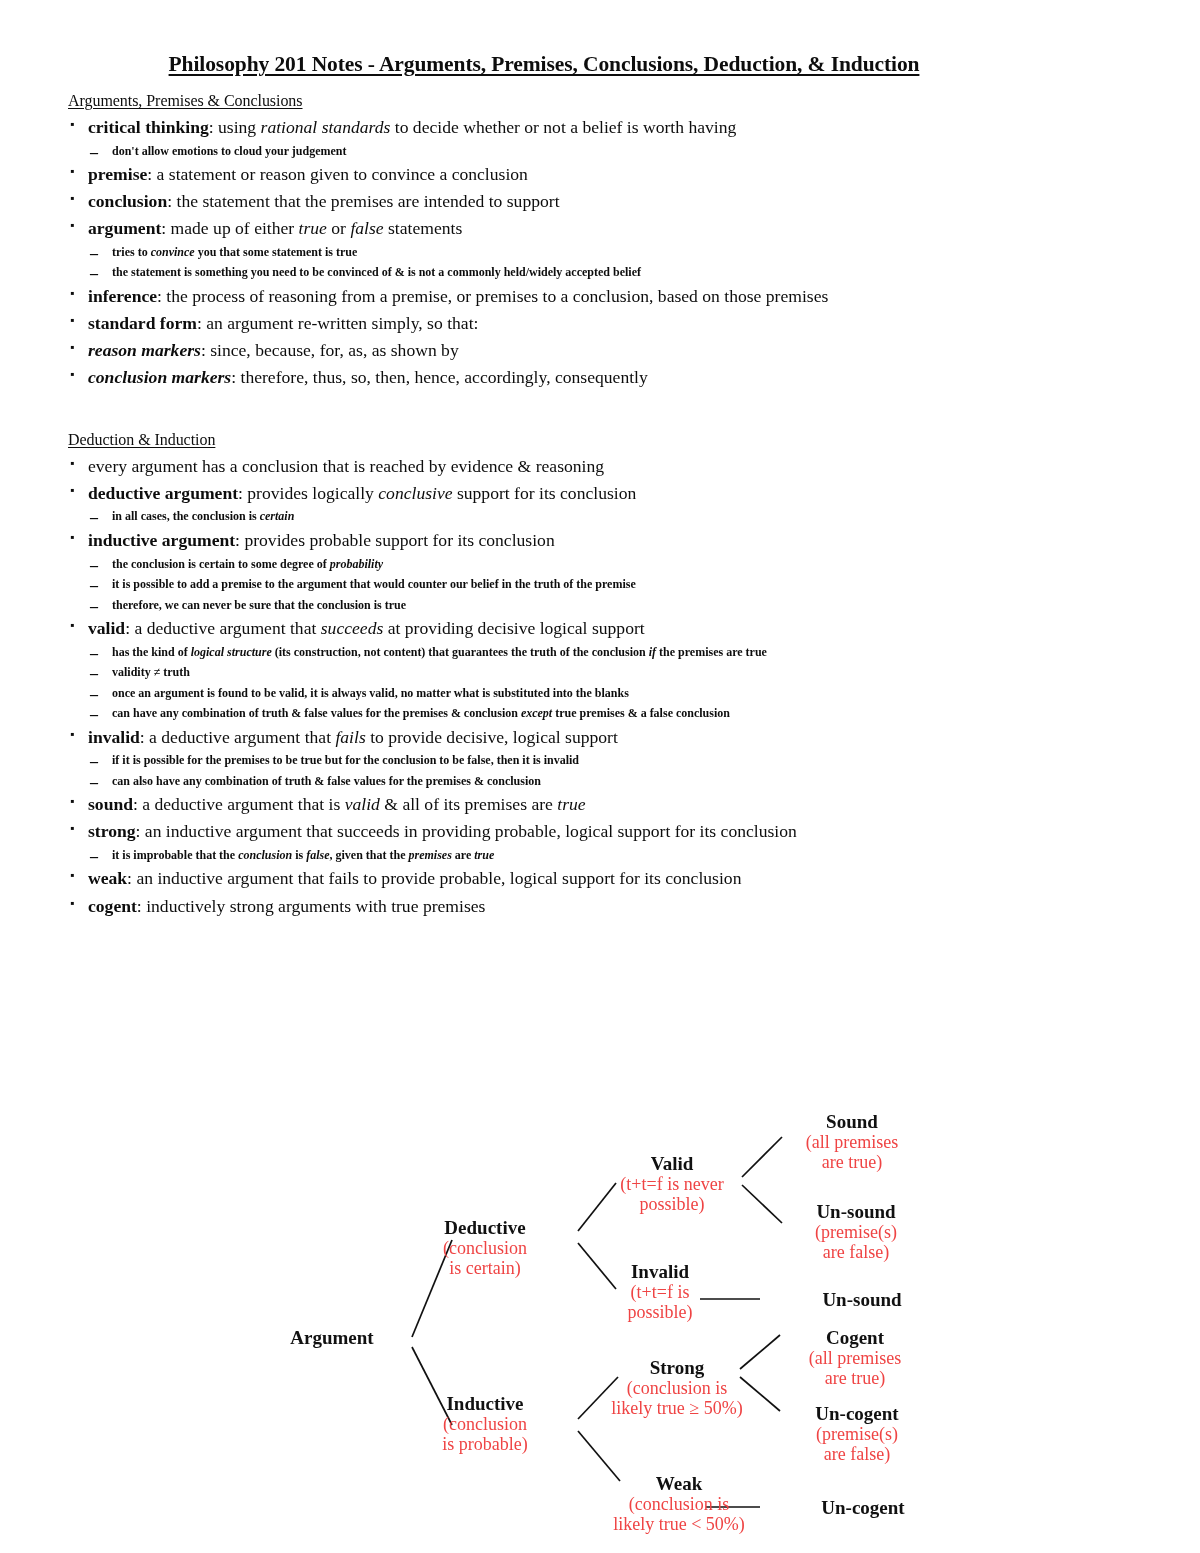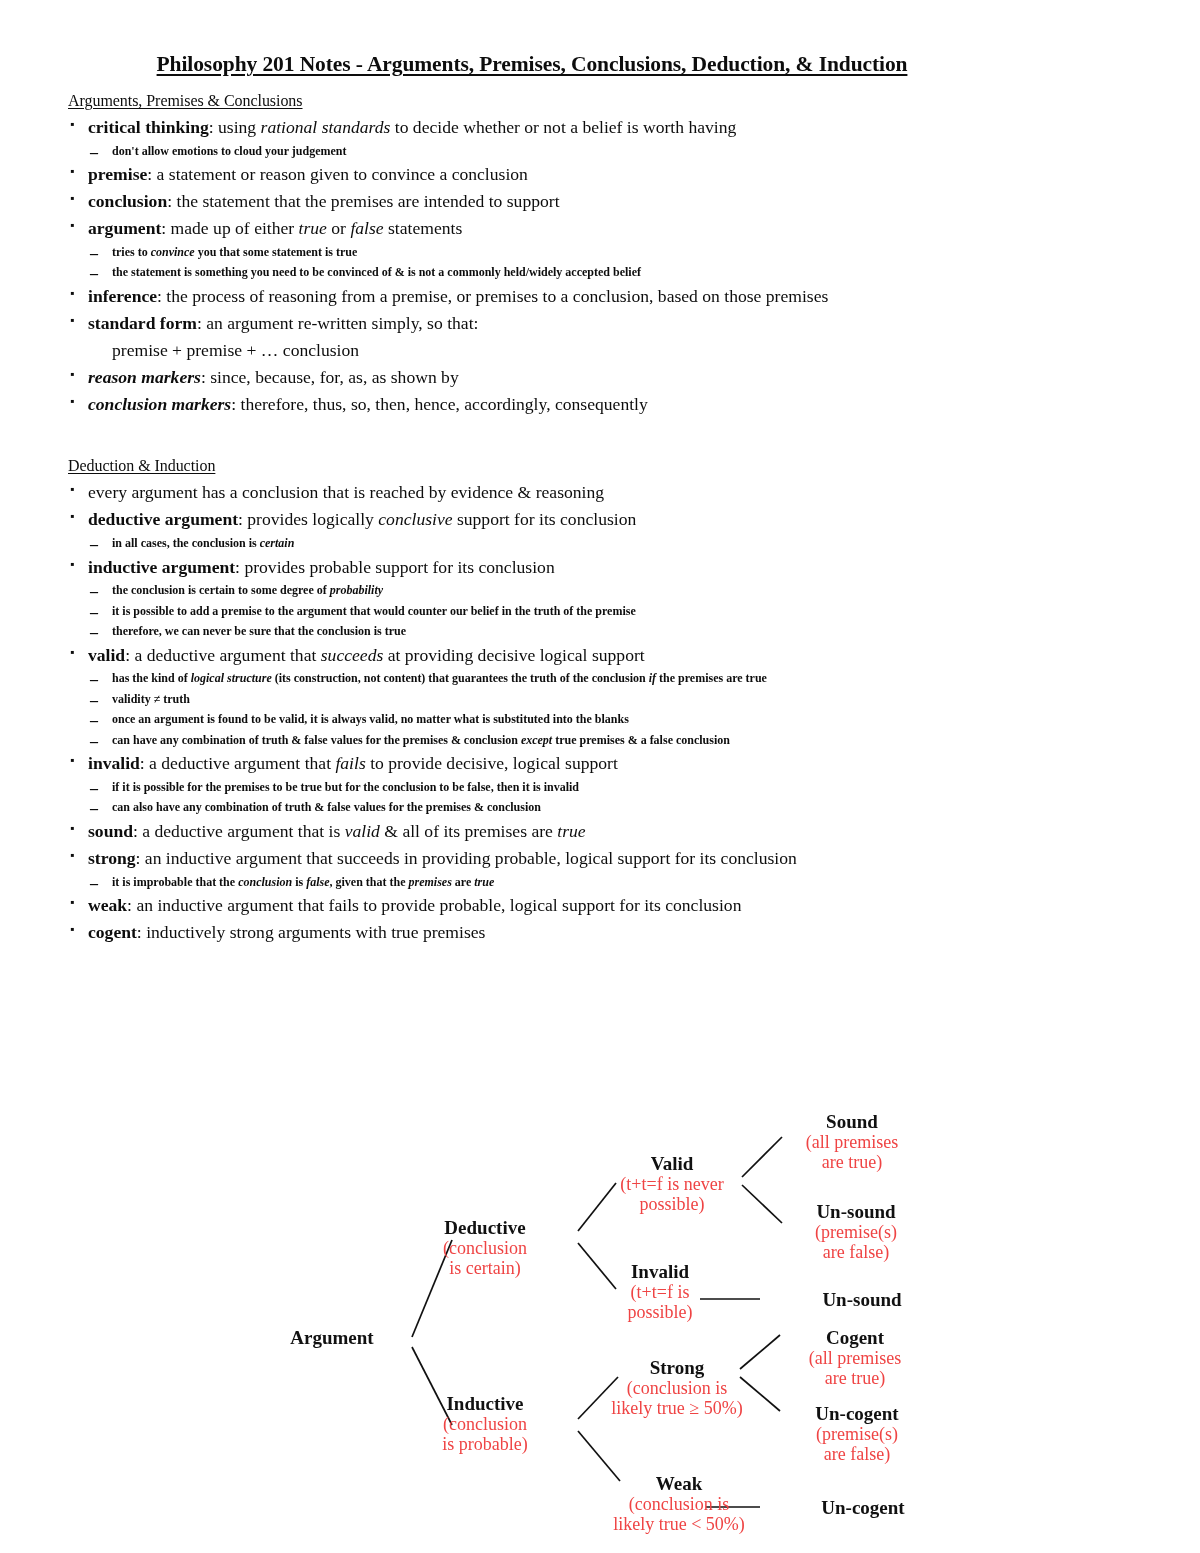--- a/index.html
+++ b/index.html
@@ -18,21 +18,21 @@
     height: 1553px;
     margin: 0 auto;
     background: #fff;
     overflow: hidden;
   }
 
   
   .doc-title {
     position: absolute;
     top: 52px;
-    left: 0;
+    left: 12px;
     width: 1064px;
     text-align: center;
     font-size: 21.5px;
     font-weight: bold;
     letter-spacing: -0.1px;
     text-decoration: underline;
     text-underline-offset: 3px;
   }
 
   
@@ -170,21 +170,20 @@
         </ul>
       </li>
 
       <li>
         <span class="term">inference</span><span>: the process of reasoning from a premise, or premises to a conclusion, based on those premises</span>
       </li>
 
 
       <li>
         <span class="term">standard form</span><span>: an argument re-written simply, so that:</span>
-        <div class="plain-line">premise + premise + …     conclusion</div>
       </li>
 
       <li>
         <span class="term-i">reason markers</span><span>: since, because, for, as, as shown by</span>
       </li>
 
       <li>
         <span class="term-i">conclusion markers</span><span>: therefore, thus, so, then, hence, accordingly, consequently</span>
       </li>
     </ul>

